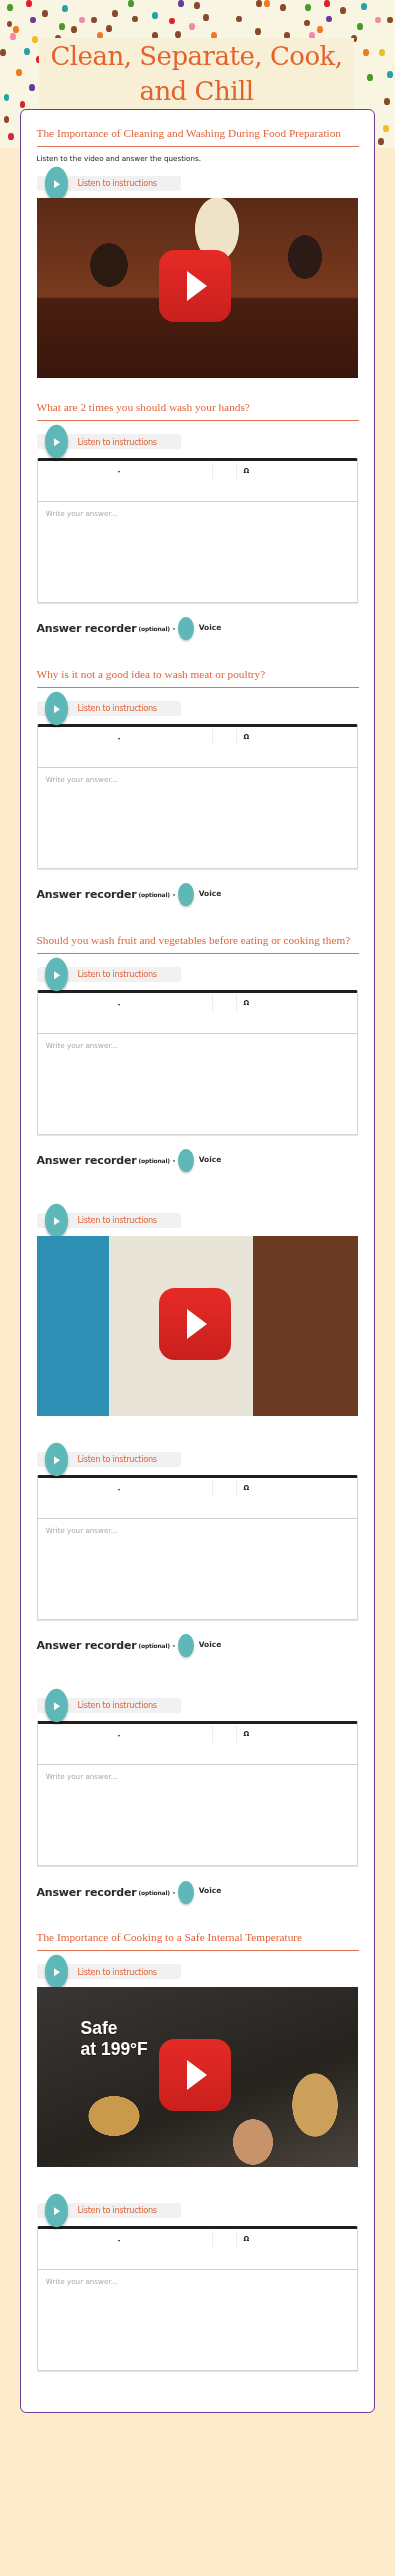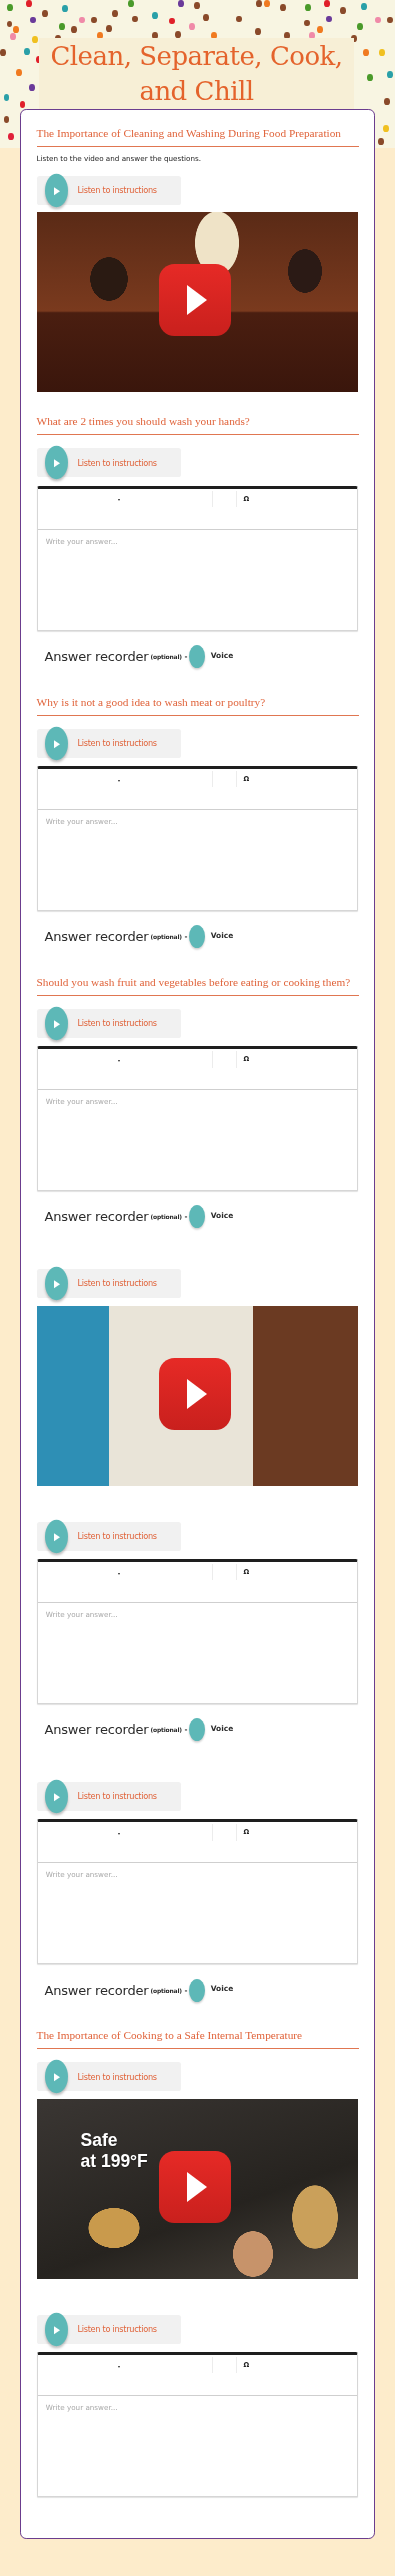--- a/index.html
+++ b/index.html
@@ -49,21 +49,21 @@
       padding-bottom: 7px;
       border-bottom: 0.8px solid #e07651;
     }
     .intro {
       font-family: "DejaVu Sans", sans-serif;
       font-size: 7.2px; color: #222;
       margin-top: 7.2px;
     }
     .listen-btn {
       display: flex; align-items: center;
-      width: 144px; height: 29px;
+      width: 144px; height: 15px;
       background: #f1f1f1;
       border-radius: 2.6px;
       margin-top: 13px;
       cursor: pointer;
     }
     .listen-btn .play-circle {
       width: 23px; height: 33px; border-radius: 50%;
       background: #5db8b7;
       margin-left: 8.2px;
       display: flex; align-items: center; justify-content: center;
@@ -141,22 +141,22 @@
       font-family: "DejaVu Sans", sans-serif; font-size: 7.2px;
       color: #333; outline: none; background: #fff;
     }
     .answer-area::placeholder { color: #a8a8a8; }
     .recorder {
       display: flex; align-items: center;
       margin-top: 14px;
       height: 24px;
     }
     .recorder .rec-label {
-      font-family: "DejaVu Sans", sans-serif; font-weight: normal;
-      font-size: 13px; color: #2b2b2b; letter-spacing: -0.2px; margin-left: 8px;
+      font-family: "DejaVu Sans", sans-serif; font-weight: bold;
+      font-size: 11px; color: #2b2b2b; letter-spacing: -0.2px;
     }
     .recorder .rec-opt {
       font-family: "DejaVu Sans", sans-serif; font-weight: bold;
       font-size: 6px; color: #2b2b2b; margin-left: 2.1px; letter-spacing: -0.2px;
     }
     .recorder .rec-dash {
       font-family: "DejaVu Sans", sans-serif; font-weight: bold;
       font-size: 7.2px; color: #2b2b2b; margin-left: 2.6px;
     }
     .recorder .voice-btn {

